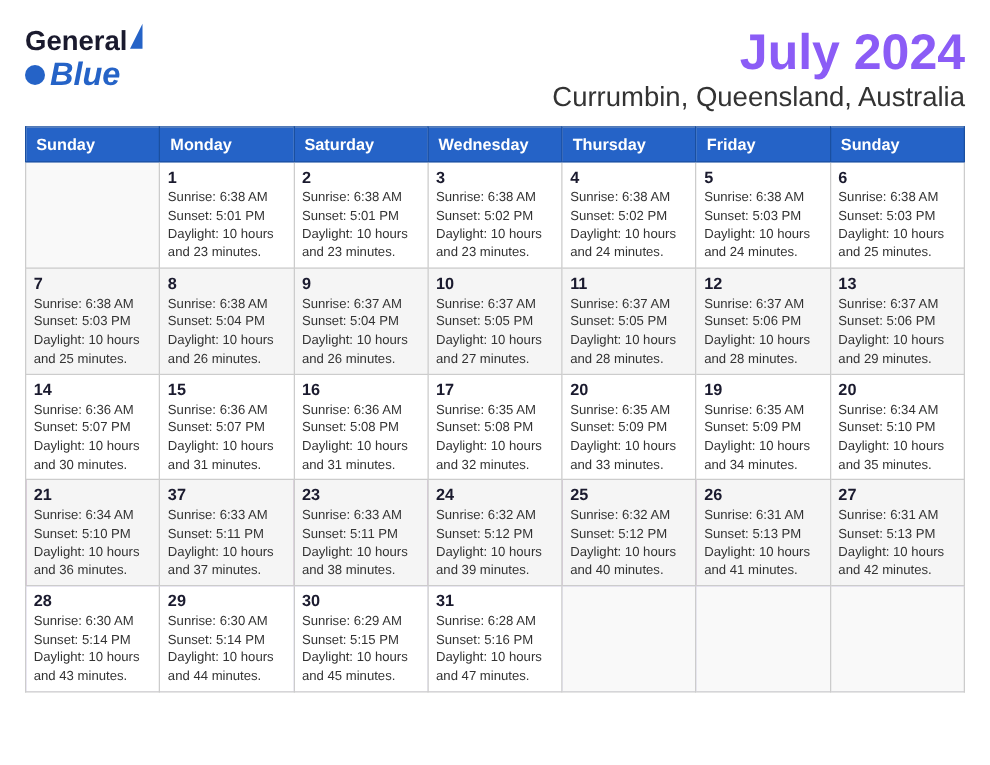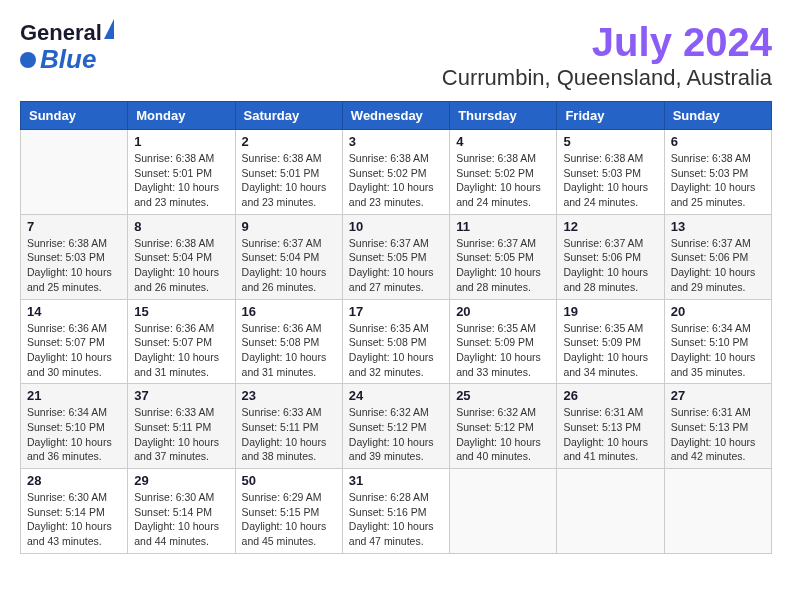--- a/index.html
+++ b/index.html
@@ -231,21 +231,21 @@
       <tr style="background-color: #c4b5fd;">
         <td>
           <div class="day-num">28</div>
           <div class="day-info">Sunrise: 6:30 AM<br>Sunset: 5:14 PM<br>Daylight: 10 hours<br>and 43 minutes.</div>
         </td>
         <td>
           <div class="day-num">29</div>
           <div class="day-info">Sunrise: 6:30 AM<br>Sunset: 5:14 PM<br>Daylight: 10 hours<br>and 44 minutes.</div>
         </td>
         <td>
-          <div class="day-num">50</div>
+          <div class="day-num">30</div>
           <div class="day-info">Sunrise: 6:29 AM<br>Sunset: 5:15 PM<br>Daylight: 10 hours<br>and 45 minutes.</div>
         </td>
         <td>
           <div class="day-num">31</div>
           <div class="day-info">Sunrise: 6:28 AM<br>Sunset: 5:16 PM<br>Daylight: 10 hours<br>and 47 minutes.</div>
         </td>
         <td style="background-color: rgb(249, 249, 249);"></td>
         <td style="background-color: rgb(249, 249, 249);"></td>
         <td style="background-color: rgb(249, 249, 249);"></td>
       </tr>

